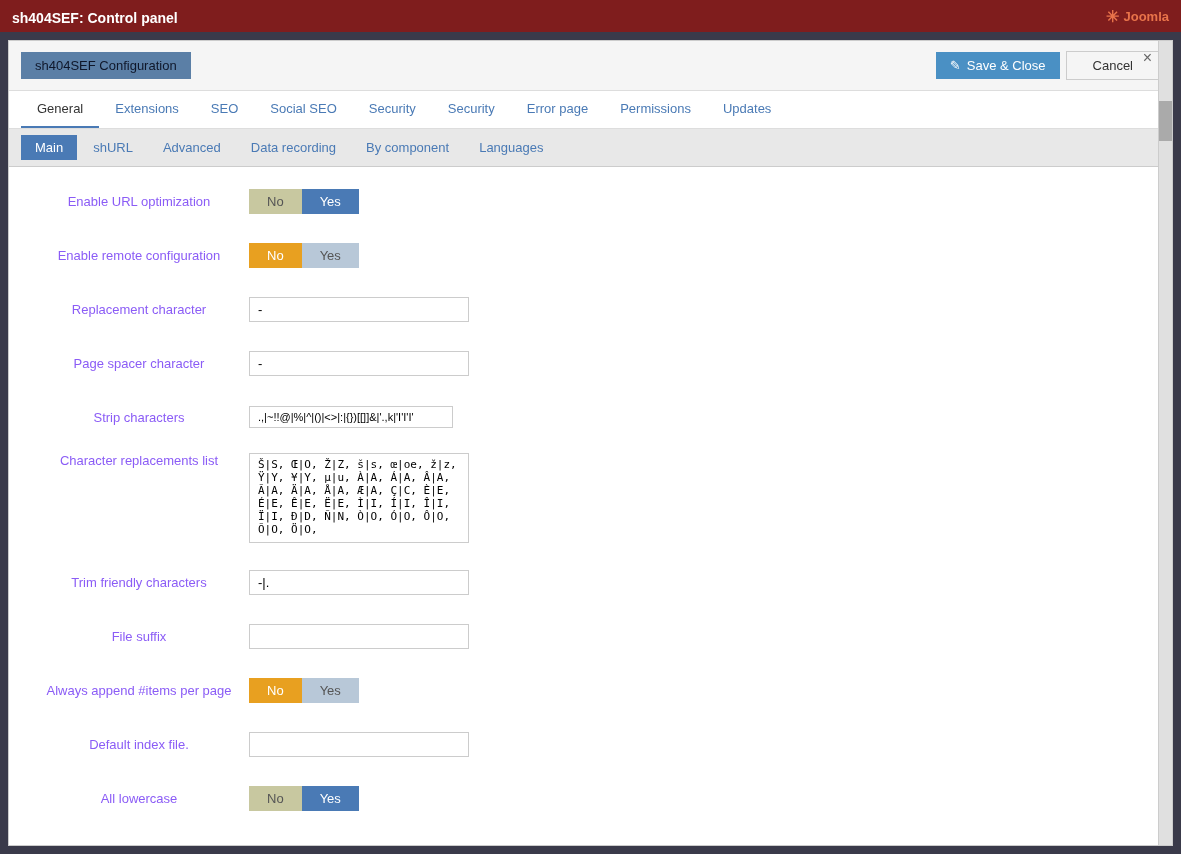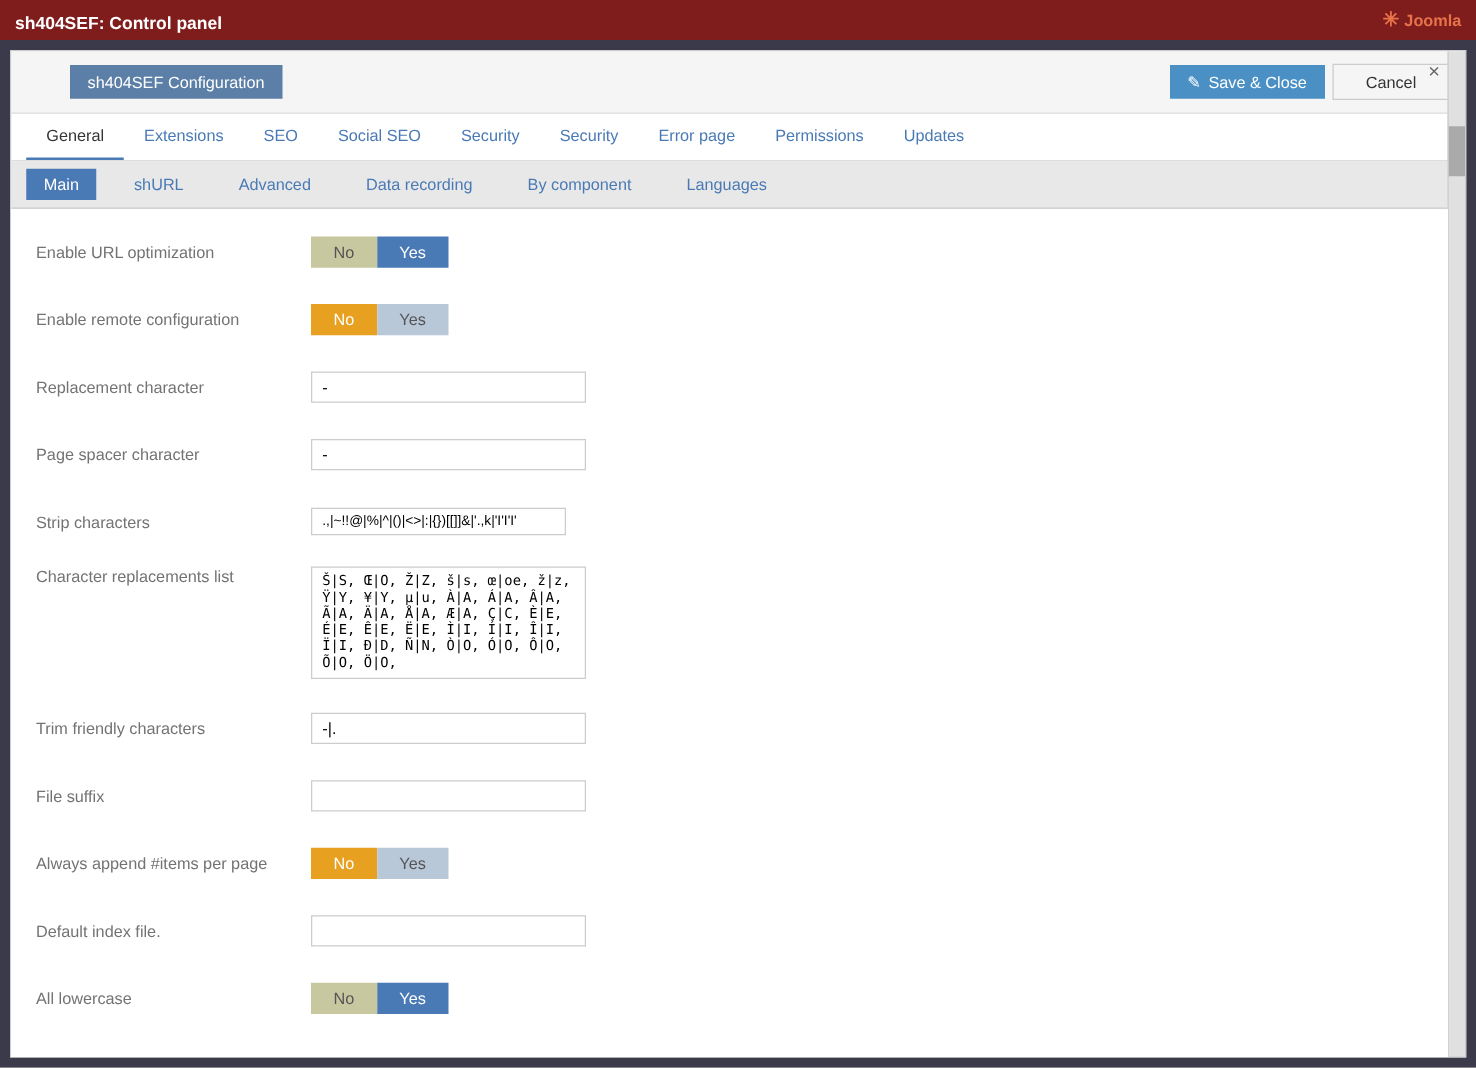--- a/index.html
+++ b/index.html
@@ -50,26 +50,25 @@
     .dialog-header {
       background: #f5f5f5;
       border-bottom: 1px solid #ddd;
       padding: 10px 12px;
       display: flex;
       align-items: center;
       justify-content: space-between;
     }
     .config-title {
       background: #5b7fa6;
-      color: #ffffff;
+      color: #0f172a;
       padding: 6px 14px;
       font-size: 13px;
       border: none;
       cursor: pointer;
-      margin-left: 35px;
     }
     .header-buttons { display: flex; gap: 6px; align-items: center; }
     .btn-save-close {
       background: #4a90c4;
       color: #fff;
       border: none;
       padding: 6px 14px;
       cursor: pointer;
       font-size: 13px;
       display: flex; align-items: center; gap: 6px;
@@ -120,21 +119,21 @@
       border-bottom: 2px solid transparent;
       text-decoration: none;
     }
     .tab1:first-child { color: #333; border-bottom: 2px solid #4a7ab5; }
     
     .tabs-row2 {
       background: #e8e8e8;
       border-bottom: 1px solid #ccc;
       display: flex;
       padding: 6px 12px;
-      gap: 16px;
+      gap: 2px;
     }
     .tab2 {
       padding: 5px 14px;
       cursor: pointer;
       font-size: 13px;
       color: #4a7ab5;
       background: transparent;
       border: none;
     }
     .tab2.active {
@@ -150,22 +149,23 @@
     }
     .form-row {
       display: flex;
       align-items: center;
       margin-bottom: 18px;
       min-height: 36px;
     }
     .form-label {
       width: 220px;
       font-size: 13px;
-      color: #737373;
+      color: #8b5cf6;
       flex-shrink: 0;
+      text-align: center;
     }
     .form-control {
       flex: 1;
     }
     .toggle-group {
       display: flex;
     }
     .toggle-no {
       padding: 5px 18px;
       border: none;

